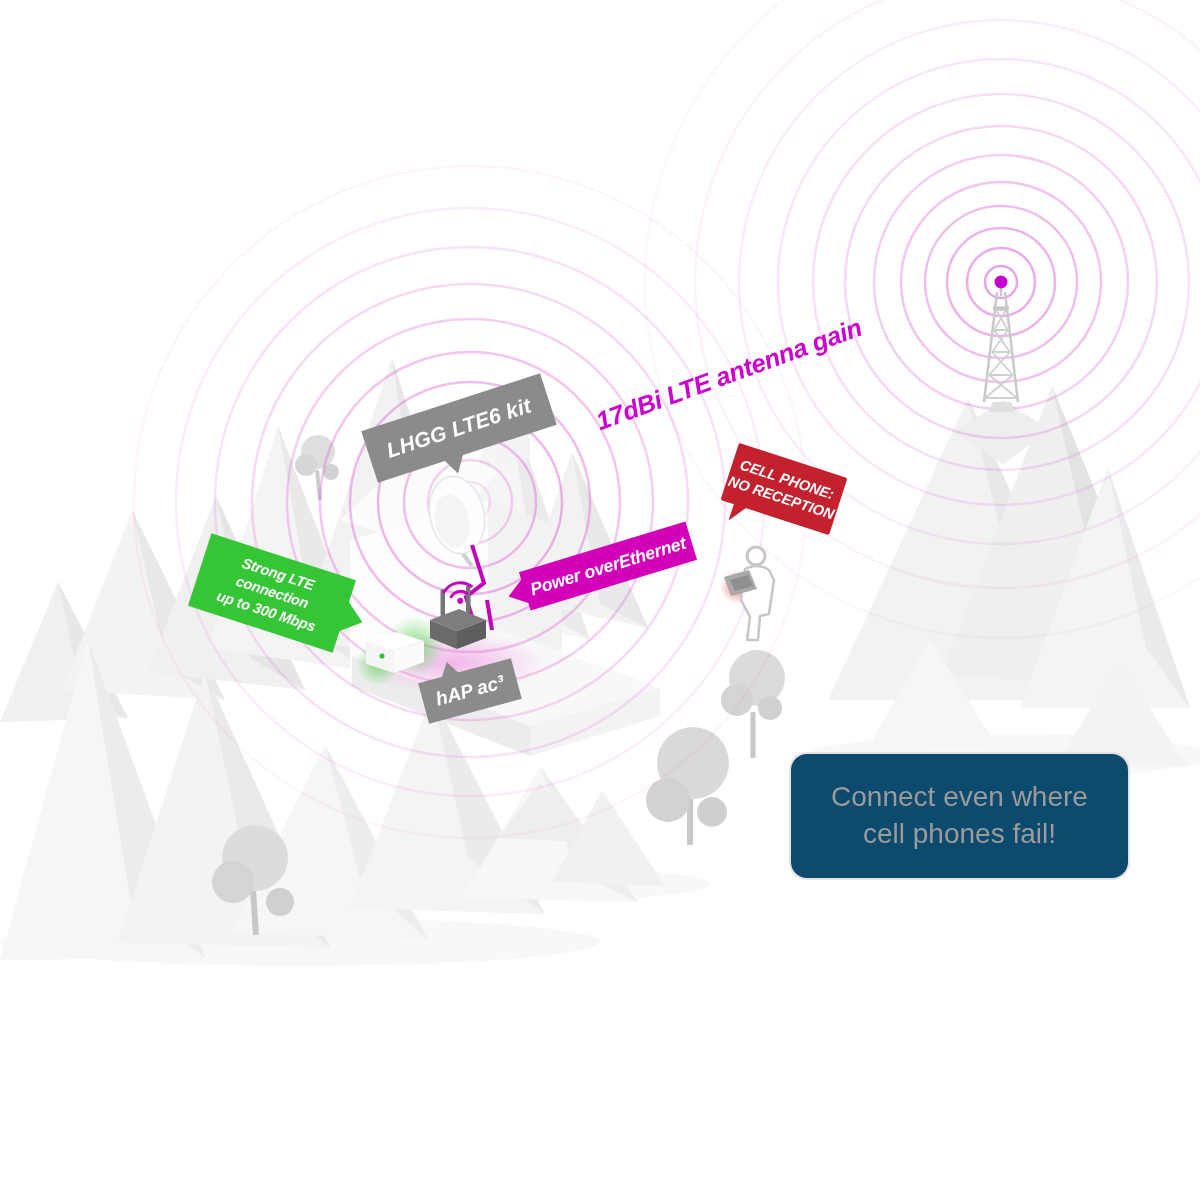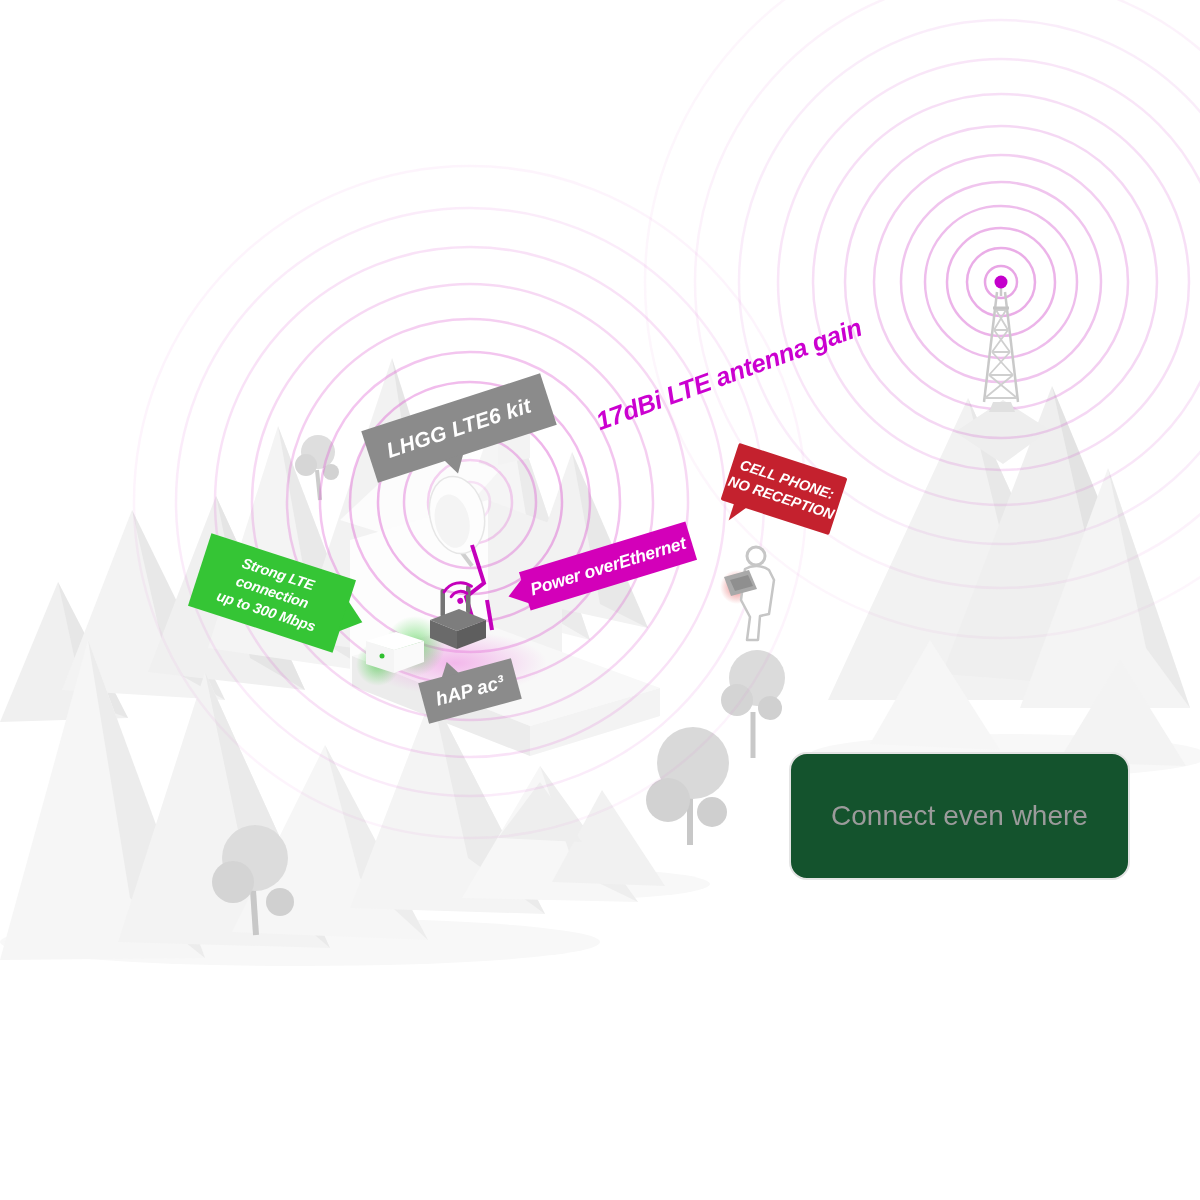--- a/index.html
+++ b/index.html
@@ -32,21 +32,21 @@
   .poe{left:521px;top:546px;width:174px;height:40px;background:#d300b9;
         transform:rotate(-17deg);font-size:17.5px;letter-spacing:-.2px;}
   .poe::before{content:"";left:-17px;top:50%;margin-top:-13px;
         border-right:18px solid #d300b9;border-top:13px solid transparent;border-bottom:13px solid transparent;}
 
   .hap{left:422px;top:670px;width:96px;height:42px;background:#8b8b8b;
         transform:rotate(-15deg);font-size:19px;}
   .hap::before{content:"";top:-13px;left:24px;
         border-bottom:14px solid #8b8b8b;border-left:9px solid transparent;border-right:9px solid transparent;}
 
-  .connect{left:789px;top:752px;width:337px;height:124px;background:#14532d;
+  .connect{left:789px;top:752px;width:337px;height:124px;background:#0c4a6e;
         border:2px solid #e4e4e4;border-radius:18px;color:#9b9b9b;font-size:28px;
         font-weight:normal;font-style:normal;line-height:1.32;flex-direction:column;}
 </style>
 </head>
 <body>
 
 <div class="stage">
 
 <svg class="scene" width="1200" height="1200" viewBox="0 0 1200 1200">
   <defs>
@@ -253,15 +253,16 @@
   <span>Strong LTE connection</span>
   <span>up to 300 Mbps</span>
 </div>
 
 <div class="label poe">Power overEthernet</div>
 
 <div class="label hap">hAP ac³</div>
 
 <div class="label connect">
   <span>Connect even where</span>
+  <span>cell phones fail!</span>
 </div>
 
 </div>
 
 </body></html>

